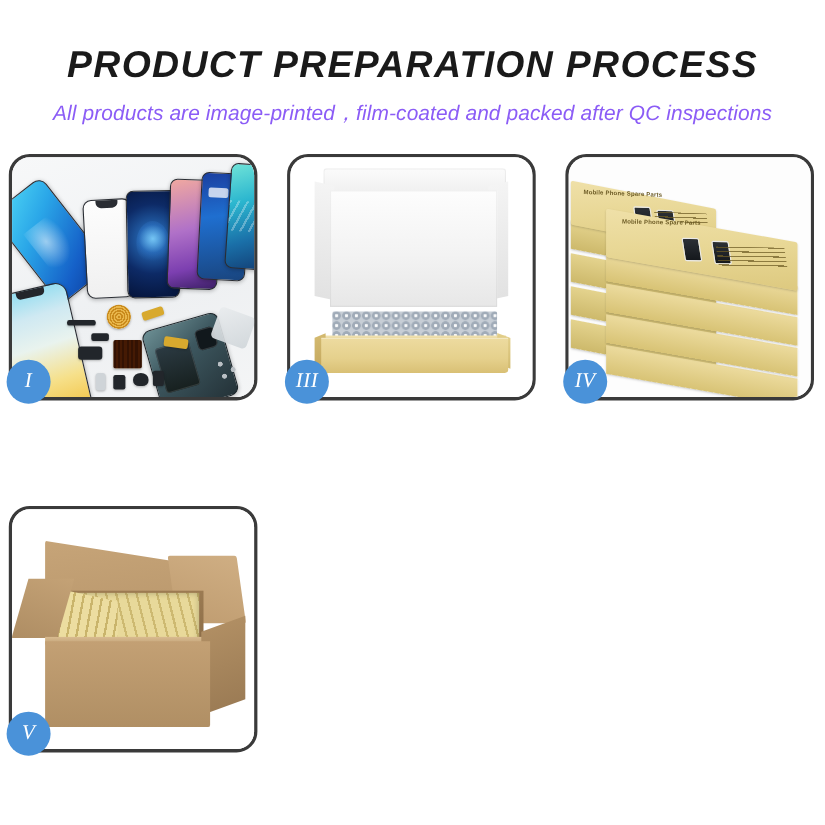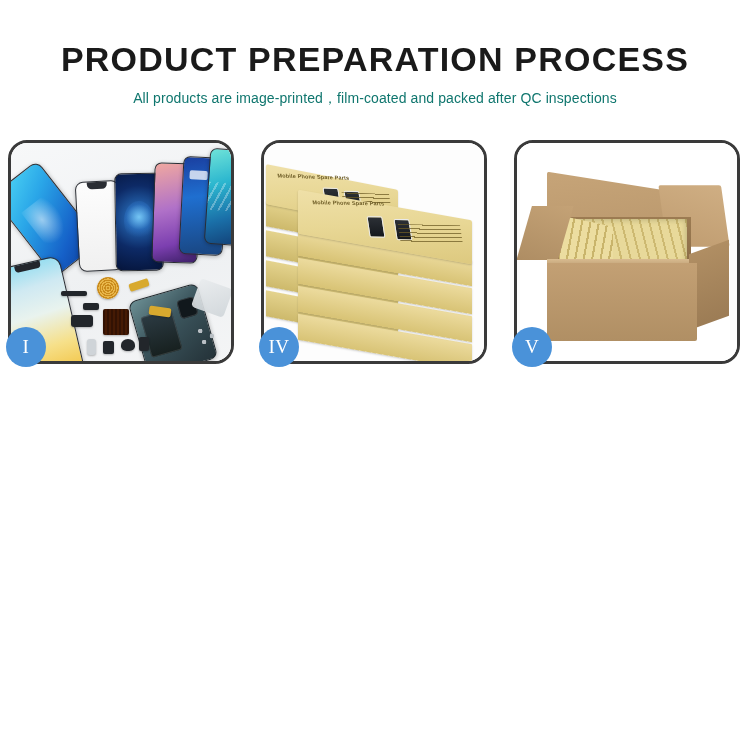--- a/index.html
+++ b/index.html
@@ -2,32 +2,32 @@
 <html><head>
 <meta charset="utf-8">
 <style>
   * { box-sizing: border-box; margin: 0; padding: 0; }
   html, body {
     width: 750px; height: 750px;
     background: #ffffff;
     font-family: "Liberation Sans", sans-serif;
     overflow: hidden;
   }
-  .page { position: relative; width: 750px; height: 750px; background: #fff; }
+  .page { position: relative; width: 750px; height: 750px; background: #fff; font-style: italic; }
 
   
   .header { position: absolute; left: 0; top: 0; width: 750px; text-align: center; }
   .title {
     font-size: 34px; font-weight: 700; letter-spacing: 1.2px;
     color: #1a1a1a; line-height: 1; padding-top: 42px;
     font-family: "Liberation Sans", sans-serif;
     white-space: nowrap;
   }
   .subtitle {
-    font-size: 14px; font-weight: 400; color: #0f766e;
+    font-size: 19px; font-weight: 400; color: #8b5cf6;
     padding-top: 14px; letter-spacing: .1px; white-space: nowrap;
   }
 
   
   .grid {
     position: absolute; left: 8px; top: 140px;
     width: 734px; height: 545px;
     display: grid;
     grid-template-columns: 226px 226px 226px;
     grid-template-rows: 224px 224px;
@@ -419,20 +419,34 @@
         <div class="blk b5"></div>
         <div class="blk b6"></div>
         <div class="blk b7"></div>
         <div class="tool"></div>
         <div class="screws"></div>
       </div>
       <div class="badge">I</div>
     </div>
 
 
+    <div class="panel">
+      <div class="panel-inner p3">
+        <div class="lid-back"></div>
+        <div class="lid-flap-l"></div>
+        <div class="lid-flap-r"></div>
+        <div class="lid-main"></div>
+        <div class="box3-bubble"></div>
+        <div class="box3-rim"></div>
+        <div class="box3-side-l"></div>
+        <div class="box3-side-r"></div>
+        <div class="box3-front"></div>
+      </div>
+      <div class="badge">III</div>
+    </div>
 
     <div class="panel">
       <div class="panel-inner p4">
         <div class="stack">
           <div class="ybox lb5"></div>
           <div class="ybox lb4"></div>
           <div class="ybox lb3"></div>
           <div class="ybox lb2"></div>
           <div class="ybox lb1">
             <div class="lbl">Mobile Phone Spare Parts</div>

